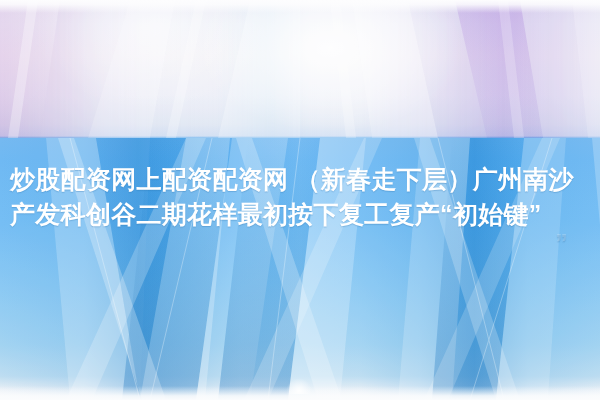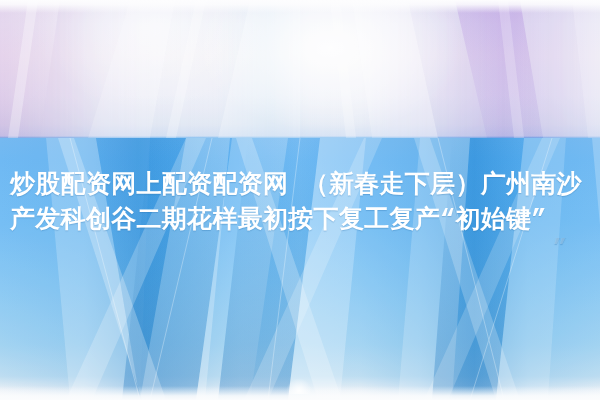--- a/index.html
+++ b/index.html
@@ -117,30 +117,29 @@
 
   
   .headline {
     position: absolute;
     left: 0;
     right: 0;
     top: 162px;
     padding: 0 10px;
     box-sizing: border-box;
     color: #ffffff;
-    font-family: Liberation Mono, monospace;
+    font-family: Liberation Sans, sans-serif;
     font-weight: bold;
     font-size: 25px;
     line-height: 35px;
     letter-spacing: 0.3px;
     text-align: left;
     white-space: normal;
     word-break: break-all;
     text-shadow: 0 1px 1px rgba(40,110,170,0.30);
-    margin-top: 6px;
   }
   .headline .ghost {
     display: block;
     color: rgba(255,255,255,0.22);
     font-size: 25px;
     line-height: 22px;
     text-align: right;
     padding-right: 22px;
     height: 20px;
     overflow: hidden;

